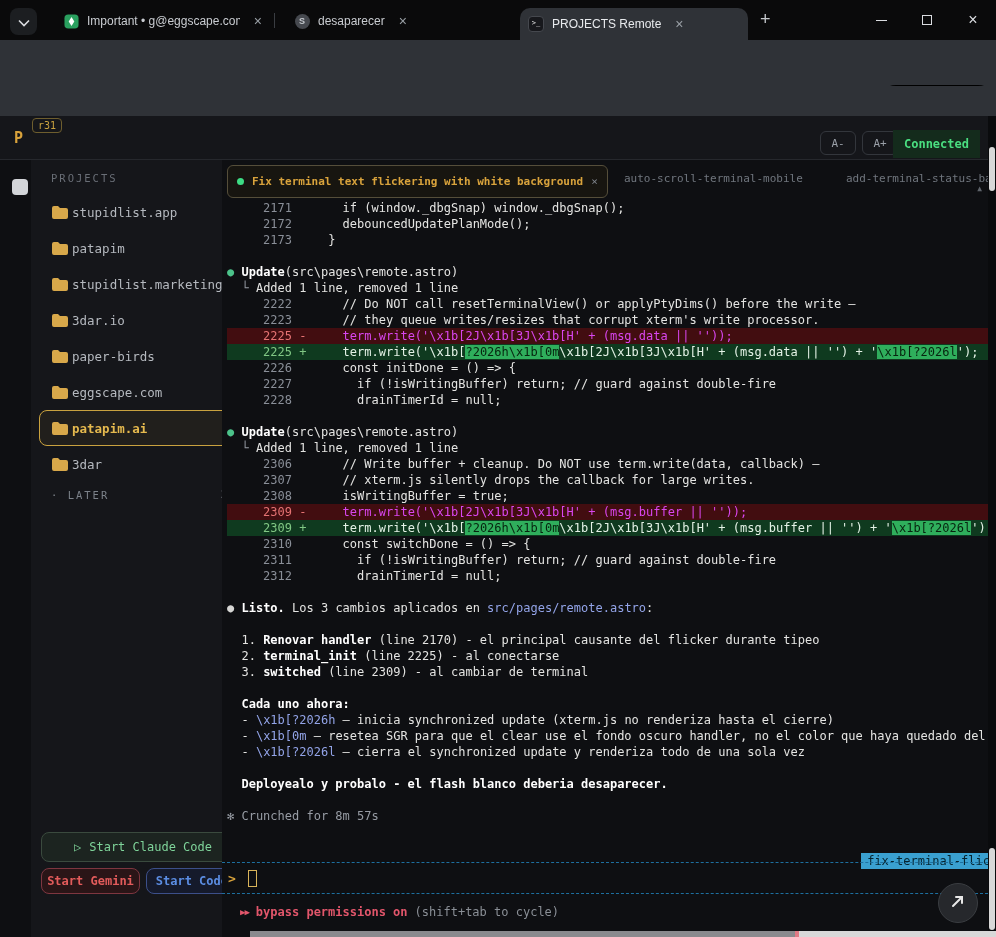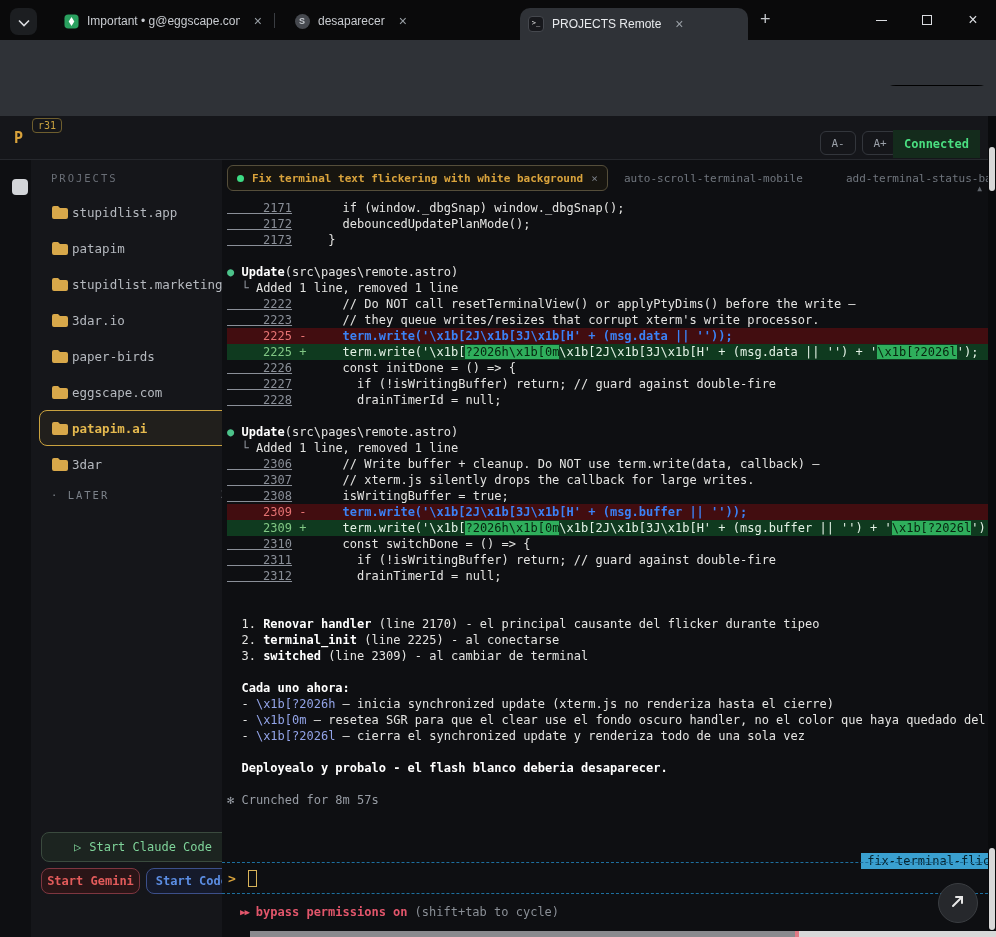--- a/index.html
+++ b/index.html
@@ -90,43 +90,43 @@
   .side-btn { position:absolute; left:10px; width:204px; border-radius:8px; display:flex; align-items:center;
     justify-content:center; gap:8px; font-size:12px; }
   #btn-claude { bottom:75px; height:30px; background:#1c2420; border:1px solid #3a4a3e; color:#7fd49a; }
   #btn-gemini { bottom:43px; height:26px; width:99px; background:#2a1517; border:1px solid #7e3640; color:#e25b5b; font-weight:bold; }
   #btn-codex { bottom:43px; height:26px; width:99px; left:115px; background:#151a2b; border:1px solid #3c4f8a; color:#5b8de2; font-weight:bold; }
   #btn-newterm { bottom:13px; height:26px; background:#1c1e22; border:1px solid #34373c; color:#9ba1a8; }
 
   
   #termarea { position:absolute; left:222px; top:160px; right:0; bottom:0; background:#0e0f12; overflow:hidden; }
   #termtabs { position:absolute; left:0; top:0; right:0; height:37px; }
-  #ttab-active { position:absolute; left:5px; top:5px; height:26px; border:1px solid #554e3a; border-radius:6px;
+  #ttab-active { position:absolute; left:5px; top:5px; height:33px; border:1px solid #554e3a; border-radius:6px;
     background:#171510; display:flex; align-items:center; gap:8px; padding:0 9px; }
   #ttab-active .dot { width:7px; height:7px; border-radius:50%; background:#3ddc84; }
   #ttab-active .lbl { color:#d9a33c; font-size:11px; font-weight:bold; white-space:nowrap; }
   #ttab-active .close { color:#7d828a; font-size:11px; }
   .ttab { position:absolute; top:12px; color:#70767e; font-size:11px; white-space:nowrap; }
   #scrolltop-arrow { position:absolute; right:14px; top:24px; color:#5f646b; font-size:8px; }
 
   #term-output { position:absolute; left:5px; top:40px; right:8px; bottom:90px;
     font-size:12px; line-height:16px; overflow:hidden; }
   .tl { white-space:pre; height:16px; }
   .tl.bg-r { background:#420d10; margin-right:-8px; }
   .tl.bg-g { background:#0f3a1f; margin-right:-8px; }
-  .sg-ln  { color:#8a8f98;text-decoration:underline; }
+  .sg-ln  { color:#8a8f98; }
   .sg-c   { color:#e4e4e2; }
   .sg-b   { color:#ffffff; font-weight:bold; }
   .sg-gb  { color:#4cc38a; }
   .sg-wb  { color:#d6d6d4; }
   .sg-dim { color:#979ca4; }
   .sg-lk  { color:#93a4e8; }
   .sg-rln { color:#e57373; }
   .sg-gln { color:#81c784; }
-  .sg-cr  { color:#3b82f6;font-weight:bold; }
+  .sg-cr  { color:#d946ef; }
   .sg-cg  { color:#e4f2e6; }
   .sg-hl  { background:#2fae5c; color:#07240f; }
 
   #branch-badge { position:absolute; right:0; top:693px; background:#3aa0d0; color:#06242f;
     font-size:12px; padding:1px 6px; white-space:nowrap; }
   #input-box { position:absolute; left:0; right:8px; top:702px; height:32px;
     border-top:1px dashed #1d6f9f; border-bottom:1px dashed #1d6f9f; display:flex; align-items:center; }
   #prompt-symbol { color:#d9a33c; font-size:13px; font-weight:bold; margin-left:6px; }
   #cursor-block { width:9px; height:17px; border:1px solid #d9b45a; margin-left:12px; }
   #statusline { position:absolute; left:18px; top:742px; height:20px; display:flex; align-items:center;
@@ -465,20 +465,21 @@
         <div class="tl"><span class="sg-dim">  └ </span><span class="sg-c">Added 1 line, removed 1 line</span></div>
         <div class="tl"><span class="sg-ln">     2306</span><span class="sg-c">       // Write buffer + cleanup. Do NOT use term.write(data, callback) —</span></div>
         <div class="tl"><span class="sg-ln">     2307</span><span class="sg-c">       // xterm.js silently drops the callback for large writes.</span></div>
         <div class="tl"><span class="sg-ln">     2308</span><span class="sg-c">       isWritingBuffer = true;</span></div>
         <div class="tl bg-r"><span class="sg-rln">     2309 -</span><span class="sg-cr">     term.write('\x1b[2J\x1b[3J\x1b[H' + (msg.buffer || ''));</span></div>
         <div class="tl bg-g"><span class="sg-gln">     2309 +</span><span class="sg-cg">     term.write('\x1b[</span><span class="sg-hl">?2026h\x1b[0m</span><span class="sg-cg">\x1b[2J\x1b[3J\x1b[H' + (msg.buffer || '') + '</span><span class="sg-hl">\x1b[?2026l</span><span class="sg-cg">');</span></div>
         <div class="tl"><span class="sg-ln">     2310</span><span class="sg-c">       const switchDone = () =&gt; {</span></div>
         <div class="tl"><span class="sg-ln">     2311</span><span class="sg-c">         if (!isWritingBuffer) return; // guard against double-fire</span></div>
         <div class="tl"><span class="sg-ln">     2312</span><span class="sg-c">         drainTimerId = null;</span></div>
         <div class="tl"></div>
+        <div class="tl"><span class="sg-wb">● </span><span class="sg-b">Listo.</span><span class="sg-c"> Los 3 cambios aplicados en </span><span class="sg-lk">src/pages/remote.astro</span><span class="sg-c">:</span></div>
         <div class="tl"></div>
         <div class="tl"><span class="sg-c">  1. </span><span class="sg-b">Renovar handler</span><span class="sg-c"> (line 2170) - el principal causante del flicker durante tipeo</span></div>
         <div class="tl"><span class="sg-c">  2. </span><span class="sg-b">terminal_init</span><span class="sg-c"> (line 2225) - al conectarse</span></div>
         <div class="tl"><span class="sg-c">  3. </span><span class="sg-b">switched</span><span class="sg-c"> (line 2309) - al cambiar de terminal</span></div>
         <div class="tl"></div>
         <div class="tl"><span class="sg-b">  Cada uno ahora:</span></div>
         <div class="tl"><span class="sg-c">  - </span><span class="sg-lk">\x1b[?2026h</span><span class="sg-c"> — inicia synchronized update (xterm.js no renderiza hasta el cierre)</span></div>
         <div class="tl"><span class="sg-c">  - </span><span class="sg-lk">\x1b[0m</span><span class="sg-c"> — resetea SGR para que el clear use el fondo oscuro handler, no el color que haya quedado del</span></div>
         <div class="tl"><span class="sg-c">  - </span><span class="sg-lk">\x1b[?2026l</span><span class="sg-c"> — cierra el synchronized update y renderiza todo de una sola vez</span></div>
         <div class="tl"></div>

